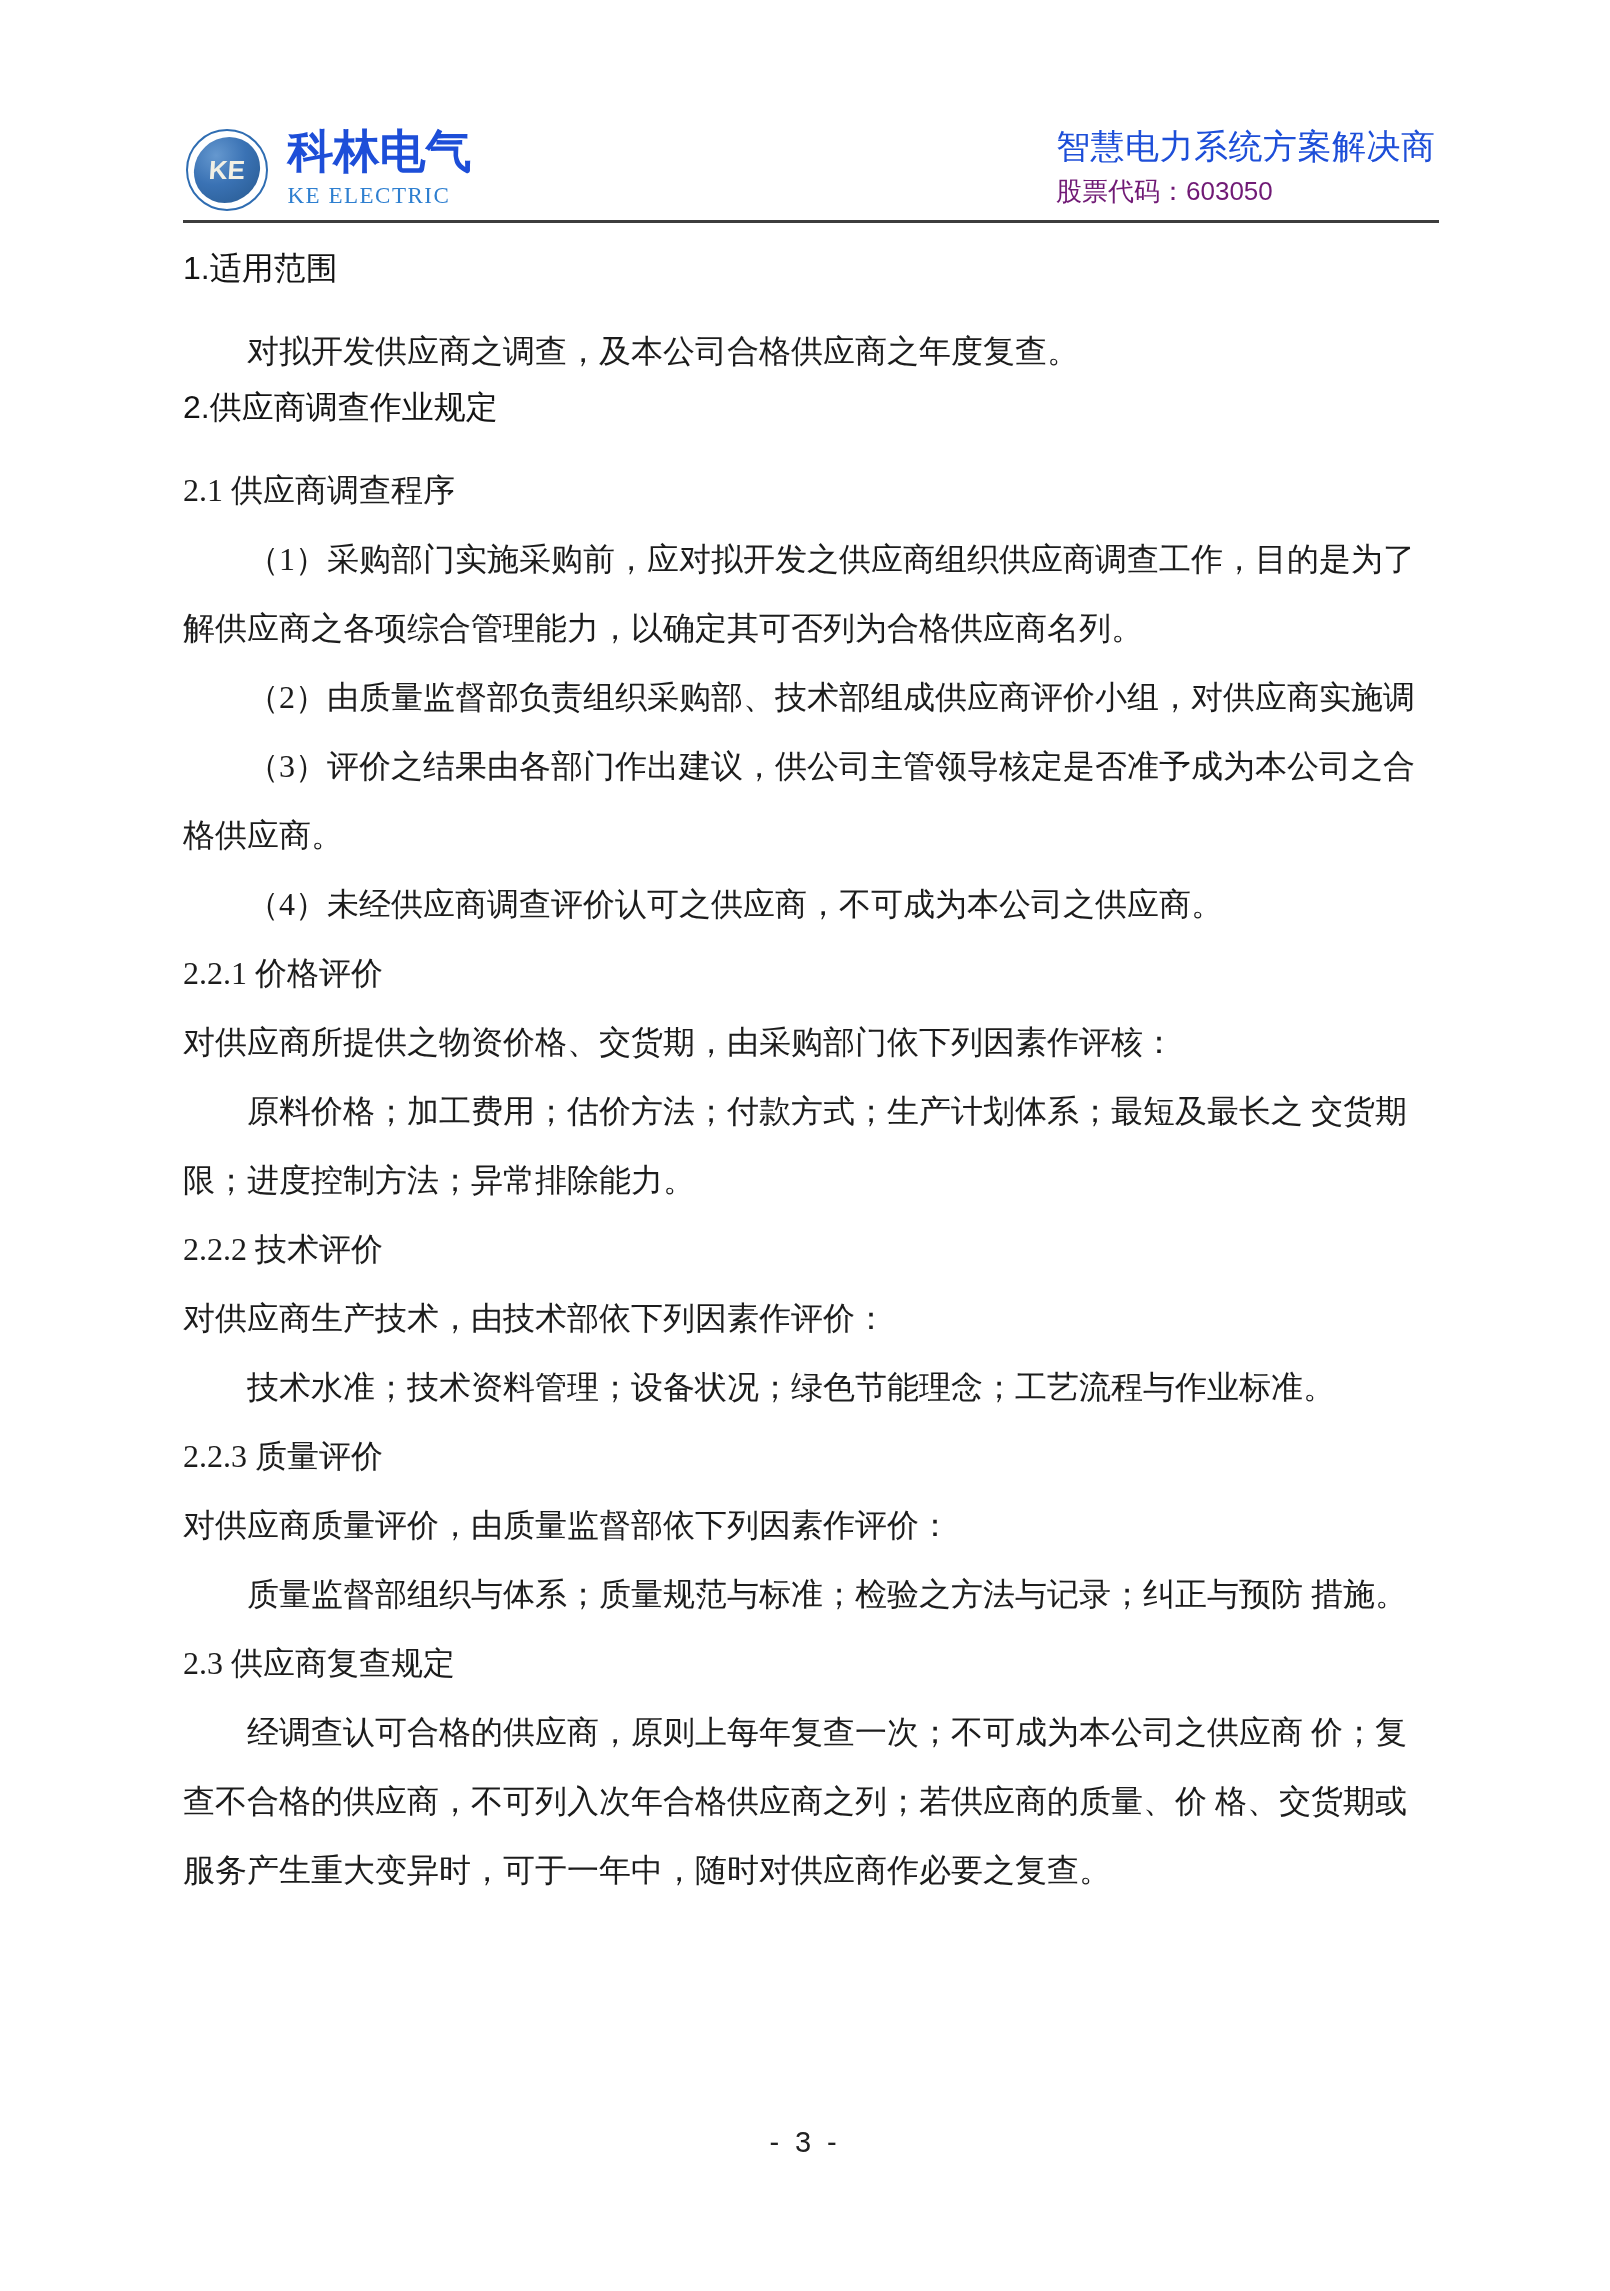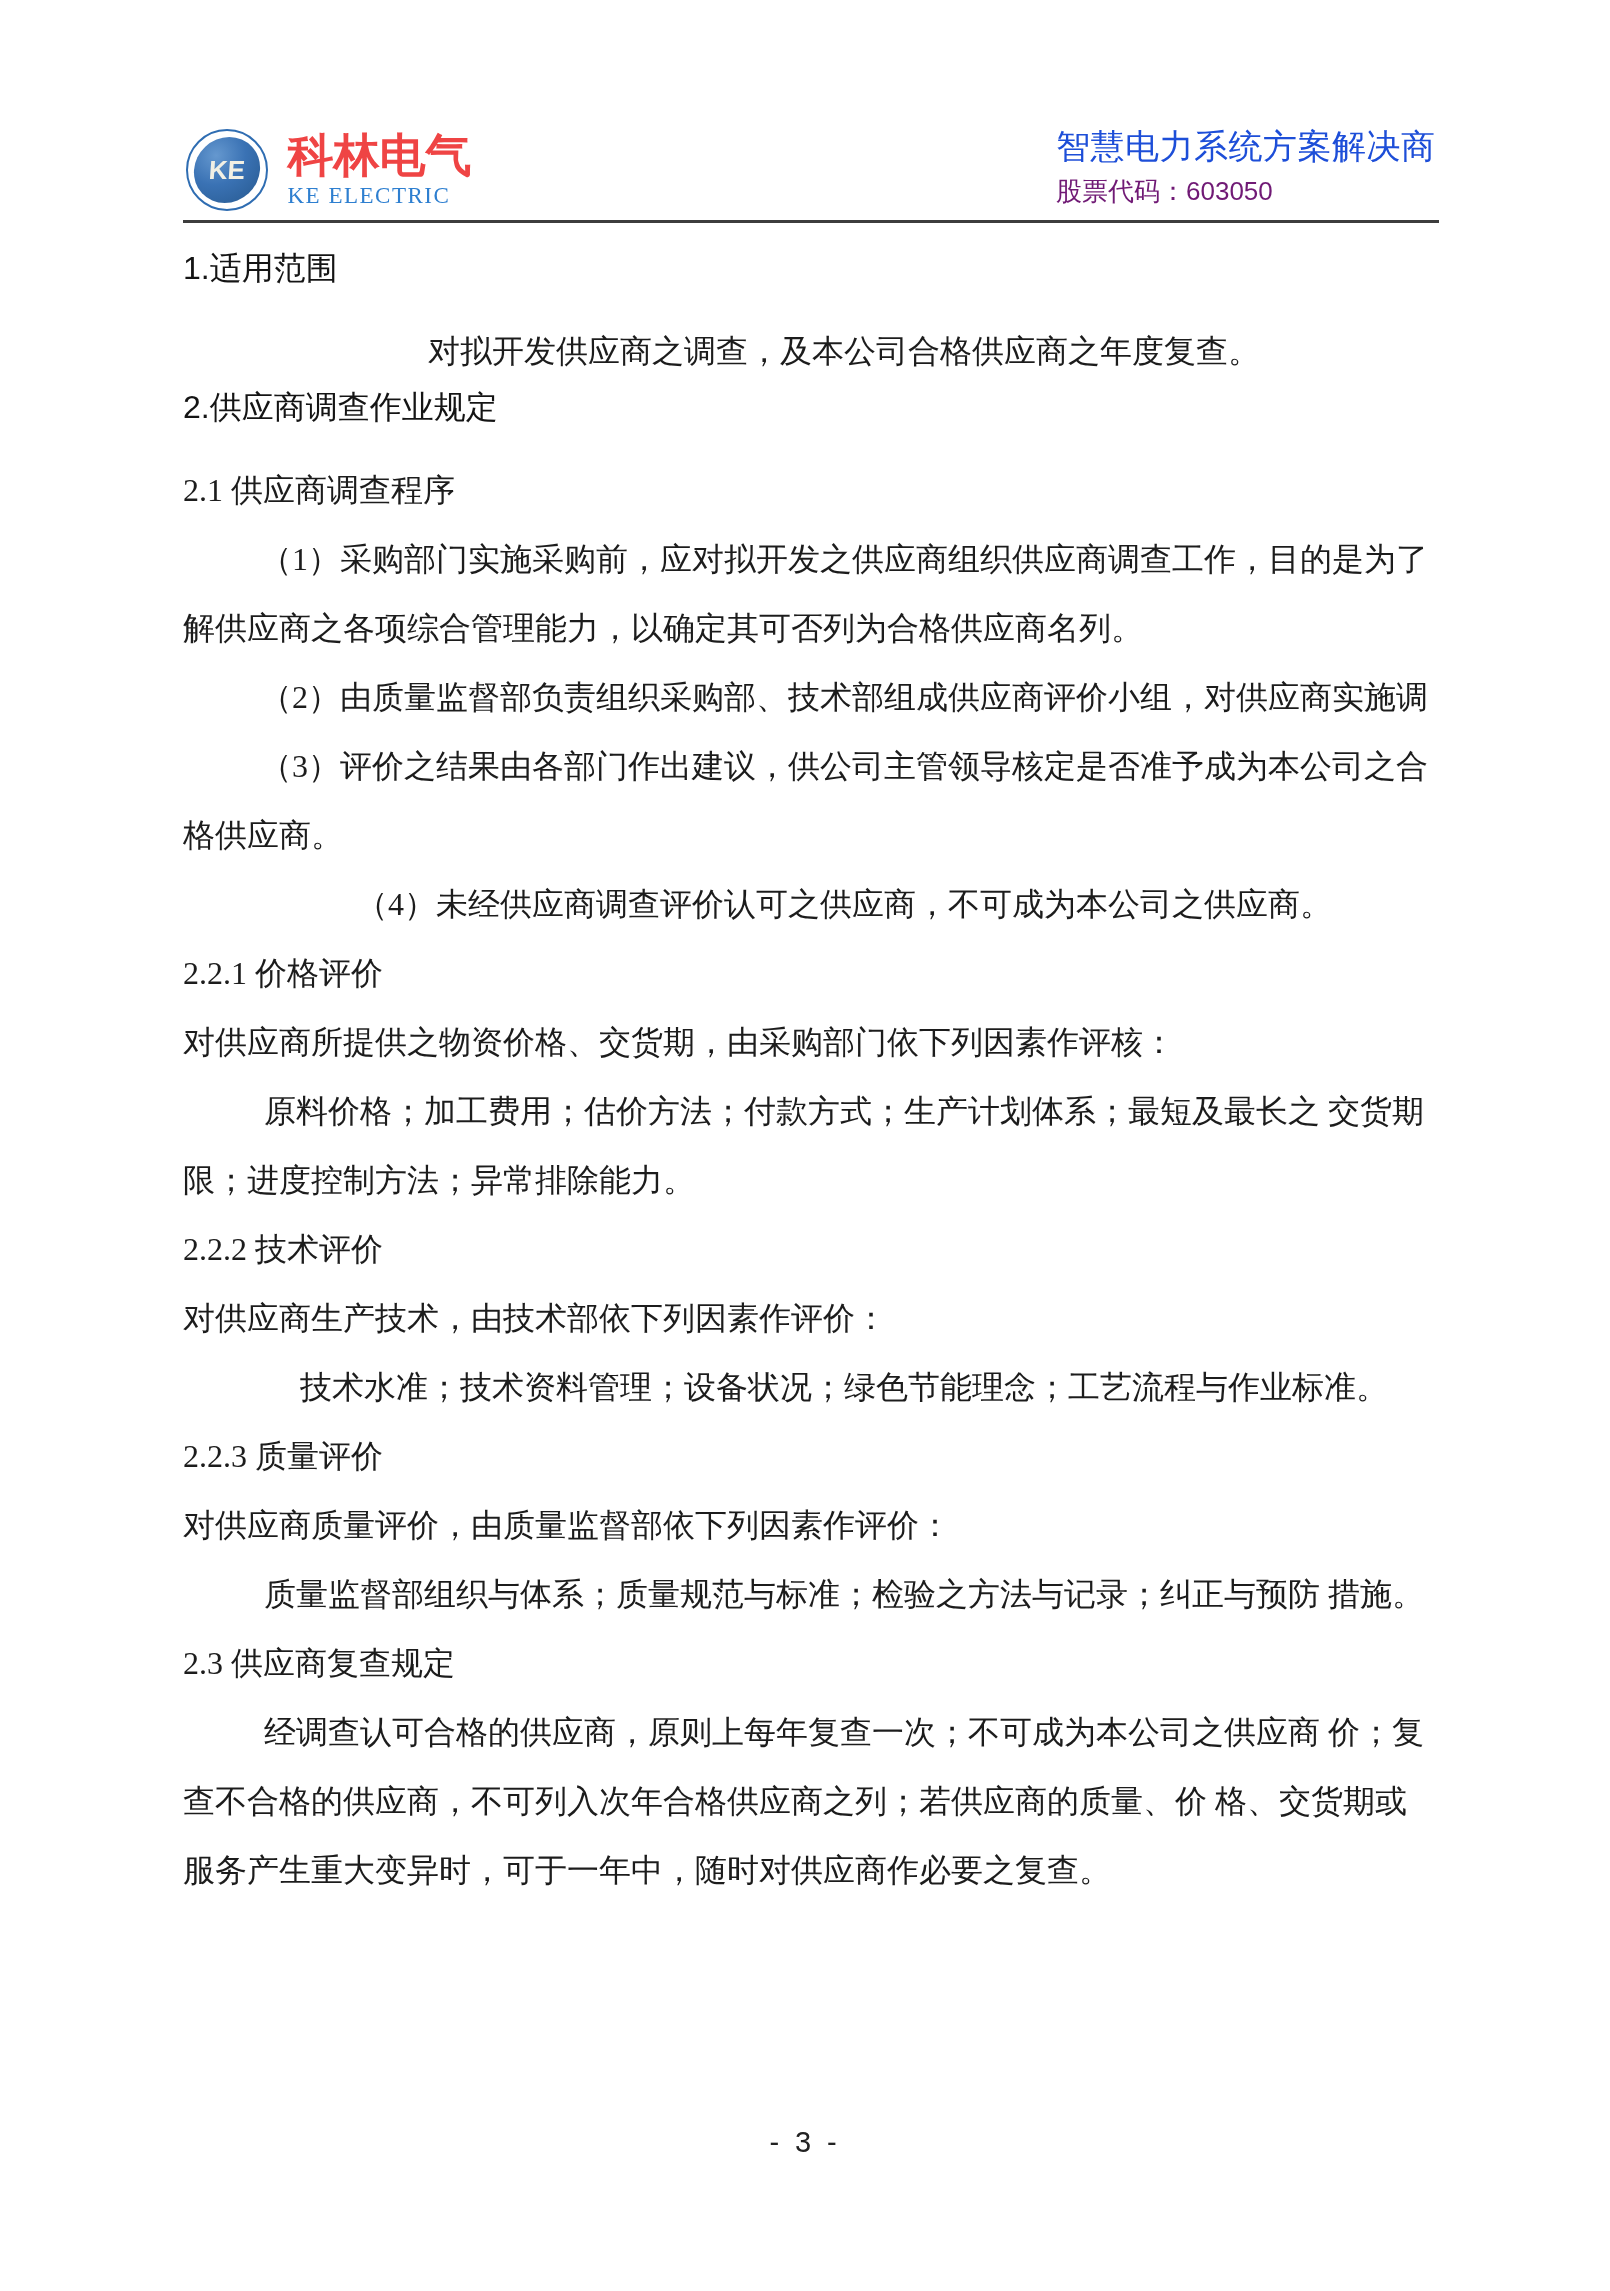--- a/index.html
+++ b/index.html
@@ -30,23 +30,23 @@
     width:66px;height:66px;border-radius:50%;
     background:radial-gradient(circle at 32% 28%, #6598cf 0%, #3a72b4 45%, #27598f 100%);
     display:flex;align-items:center;justify-content:center;
     color:#f2f0e4;
     font-family:"Liberation Sans","DejaVu Sans",sans-serif;
     font-weight:700;font-size:26px;letter-spacing:0px;
     transform:skewX(-4deg);
   }
   .brand-text{margin-left:19.5px;padding-top:2px;}
   .brand-cn{
-    font-family:Liberation Serif, serif;
+    font-family:Liberation Mono, monospace;
     font-weight:700;font-size:46px;line-height:49px;
-    color:#ef4444;letter-spacing:0px;
+    color:#1d4ed8;letter-spacing:0px;
   }
   .brand-en{
     font-family:Liberation Serif, serif;
     font-weight:500;font-size:23px;line-height:27px;
     color:#2e7fd0;letter-spacing:1.5px;margin-top:2px;
   }
   .slogan-block{position:absolute;left:1056px;top:125px;}
   .slogan{
     font-family:"Liberation Sans","DejaVu Sans",sans-serif;
     font-size:34px;line-height:43px;color:#1d4ed8;letter-spacing:0.5px;
@@ -65,21 +65,21 @@
     position:absolute;left:183px;top:234px;width:1258px;
     font-size:32px;line-height:69px;
   }
   .doc p,.doc h2,.doc h3{margin:0;padding:0;font-size:32px;font-weight:normal;line-height:69px;}
   .h1{
     font-family:"Liberation Sans","DejaVu Sans",sans-serif;
     font-weight:700;font-size:33px;color:#141414;
     margin:0 0 13.7px 0 !important;
   }
   .h1.tight{margin:-12.7px 0 13.7px 0 !important;}
-  .indent{text-indent:64px;text-align:center;}
+  .indent{text-indent:64px;}
 
   .page-number{
     position:absolute;left:0;right:0;top:2126px;
     text-align:center;
     font-family:"Liberation Sans","DejaVu Sans",sans-serif;
     font-size:29px;color:#222;letter-spacing:3.9px;
   }
 </style>
 </head>
 <body>

